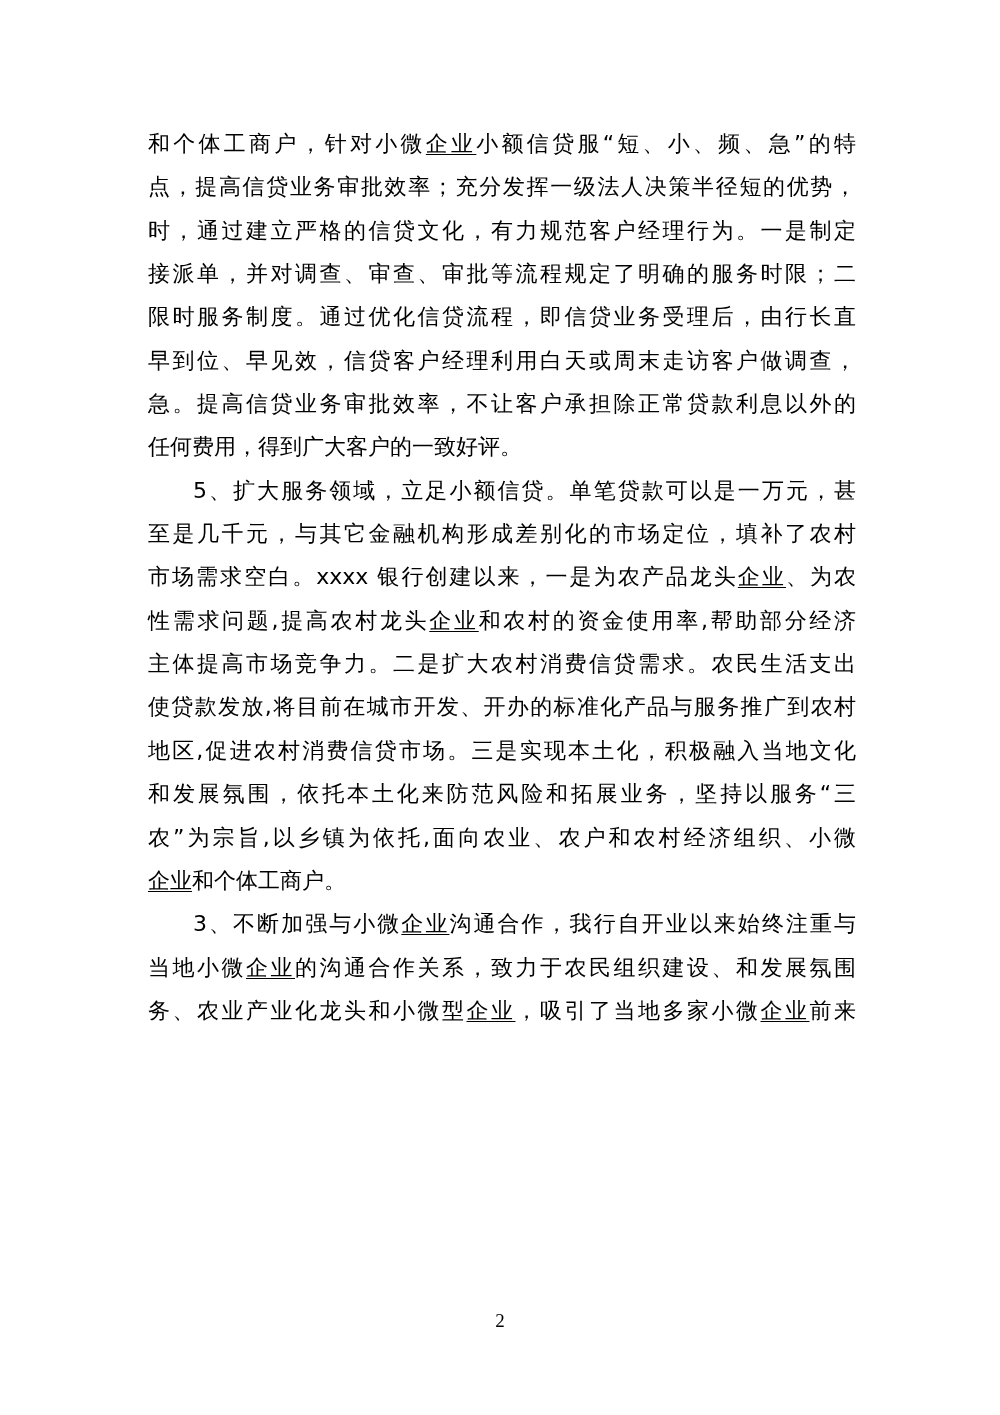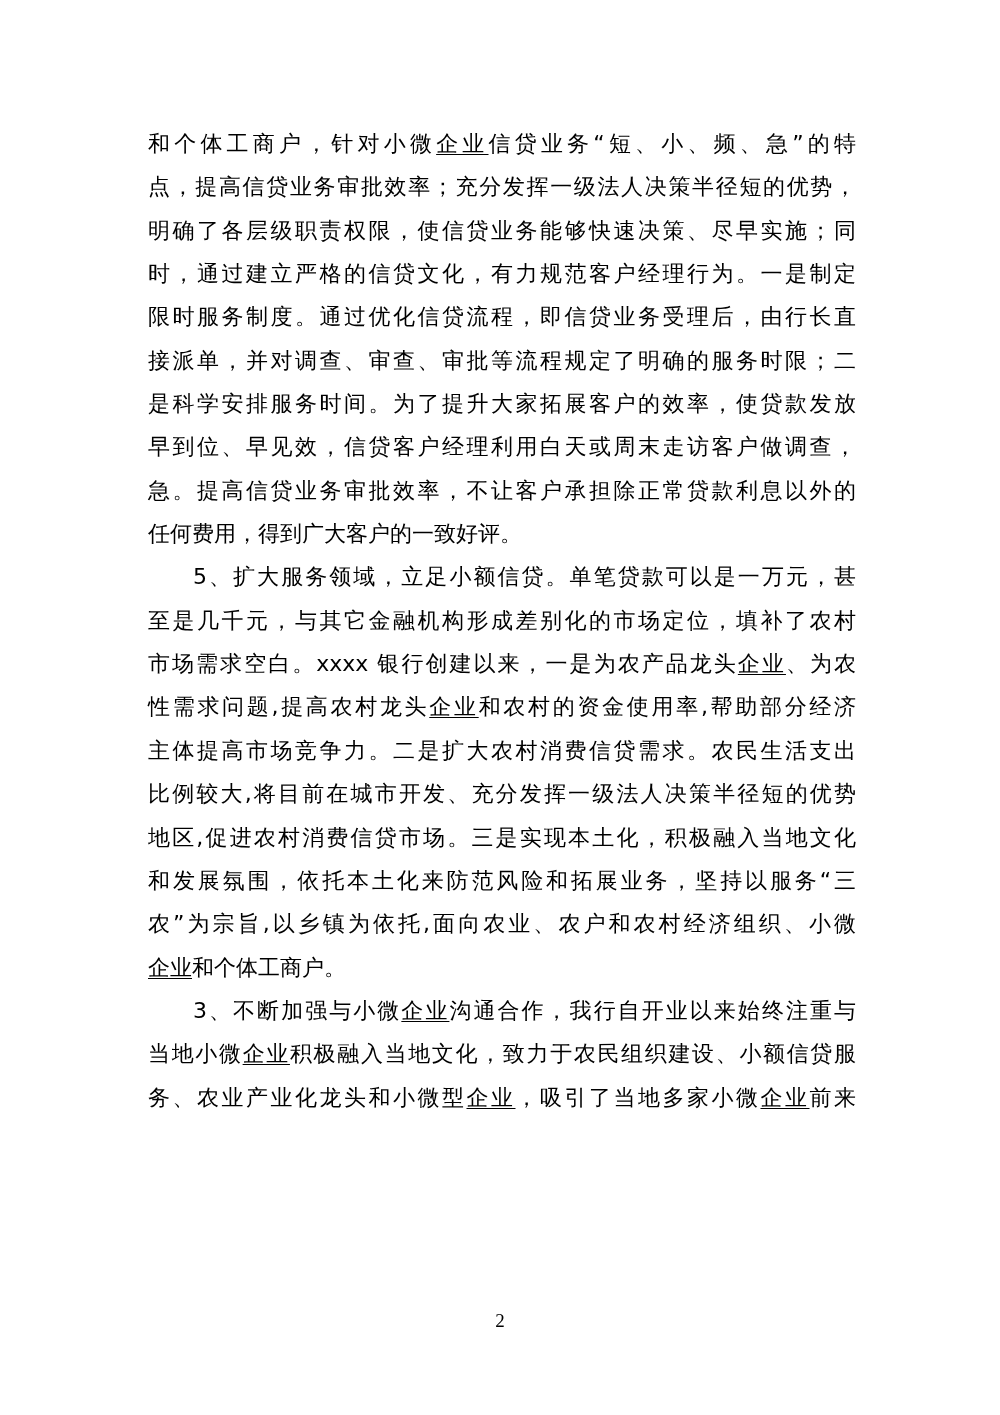--- a/index.html
+++ b/index.html
@@ -51,38 +51,36 @@
     font-size: 19px;
     line-height: 26px;
     color: #000000;
   }
 </style>
 </head>
 <body>
 
 <div class="page">
   <div class="doc-body">
-      <div class="line"><span>和个体工商户，针对小微</span><span class="uline">企业</span><span>信贷业务“短、小、频、急”的特</span></div>
+      <div class="line"><span>和个体工商户，针对小微</span><span class="uline">企业</span><span>小额信贷服“短、小、频、急”的特</span></div>
       <div class="line"><span>点，提高信贷业务审批效率；充分发挥一级法人决策半径短的优势，</span></div>
-      <div class="line"><span>明确了各层级职责权限，使信贷业务能够快速决策、尽早实施；同</span></div>
       <div class="line"><span>时，通过建立严格的信贷文化，有力规范客户经理行为。一是制定</span></div>
+      <div class="line"><span>接派单，并对调查、审查、审批等流程规定了明确的服务时限；二</span></div>
       <div class="line"><span>限时服务制度。通过优化信贷流程，即信贷业务受理后，由行长直</span></div>
-      <div class="line"><span>接派单，并对调查、审查、审批等流程规定了明确的服务时限；二</span></div>
-      <div class="line"><span>是科学安排服务时间。为了提升大家拓展客户的效率，使贷款发放</span></div>
       <div class="line"><span>早到位、早见效，信贷客户经理利用白天或周末走访客户做调查，</span></div>
       <div class="line"><span>急。提高信贷业务审批效率，不让客户承担除正常贷款利息以外的</span></div>
       <div class="line flush"><span>任何费用，得到广大客户的一致好评。</span></div>
       <div class="line indent"><span>5、扩大服务领域，立足小额信贷。单笔贷款可以是一万元，甚</span></div>
       <div class="line"><span>至是几千元，与其它金融机构形成差别化的市场定位，填补了农村</span></div>
       <div class="line"><span>市场需求空白。xxxx 银行创建以来，一是为农产品龙头</span><span class="uline">企业</span><span>、为农</span></div>
       <div class="line"><span>性需求问题,提高农村龙头</span><span class="uline">企业</span><span>和农村的资金使用率,帮助部分经济</span></div>
       <div class="line"><span>主体提高市场竞争力。二是扩大农村消费信贷需求。农民生活支出</span></div>
-      <div class="line"><span>比例较大,将目前在城市开发、充分发挥一级法人决策半径短的优势</span></div>
+      <div class="line"><span>使贷款发放,将目前在城市开发、开办的标准化产品与服务推广到农村</span></div>
       <div class="line"><span>地区,促进农村消费信贷市场。三是实现本土化，积极融入当地文化</span></div>
       <div class="line"><span>和发展氛围，依托本土化来防范风险和拓展业务，坚持以服务“三</span></div>
       <div class="line"><span>农”为宗旨,以乡镇为依托,面向农业、农户和农村经济组织、小微</span></div>
       <div class="line flush"><span class="uline">企业</span><span>和个体工商户。</span></div>
       <div class="line indent"><span>3、不断加强与小微</span><span class="uline">企业</span><span>沟通合作，我行自开业以来始终注重与</span></div>
-      <div class="line"><span>当地小微</span><span class="uline">企业</span><span>积极融入当地文化，致力于农民组织建设、小额信贷服</span></div>
+      <div class="line"><span>当地小微</span><span class="uline">企业</span><span>的沟通合作关系，致力于农民组织建设、和发展氛围</span></div>
       <div class="line"><span>务、农业产业化龙头和小微型</span><span class="uline">企业</span><span>，吸引了当地多家小微</span><span class="uline">企业</span><span>前来</span></div>
     </div>
   <div class="page-number">2</div>
 </div>
 
 </body></html>

